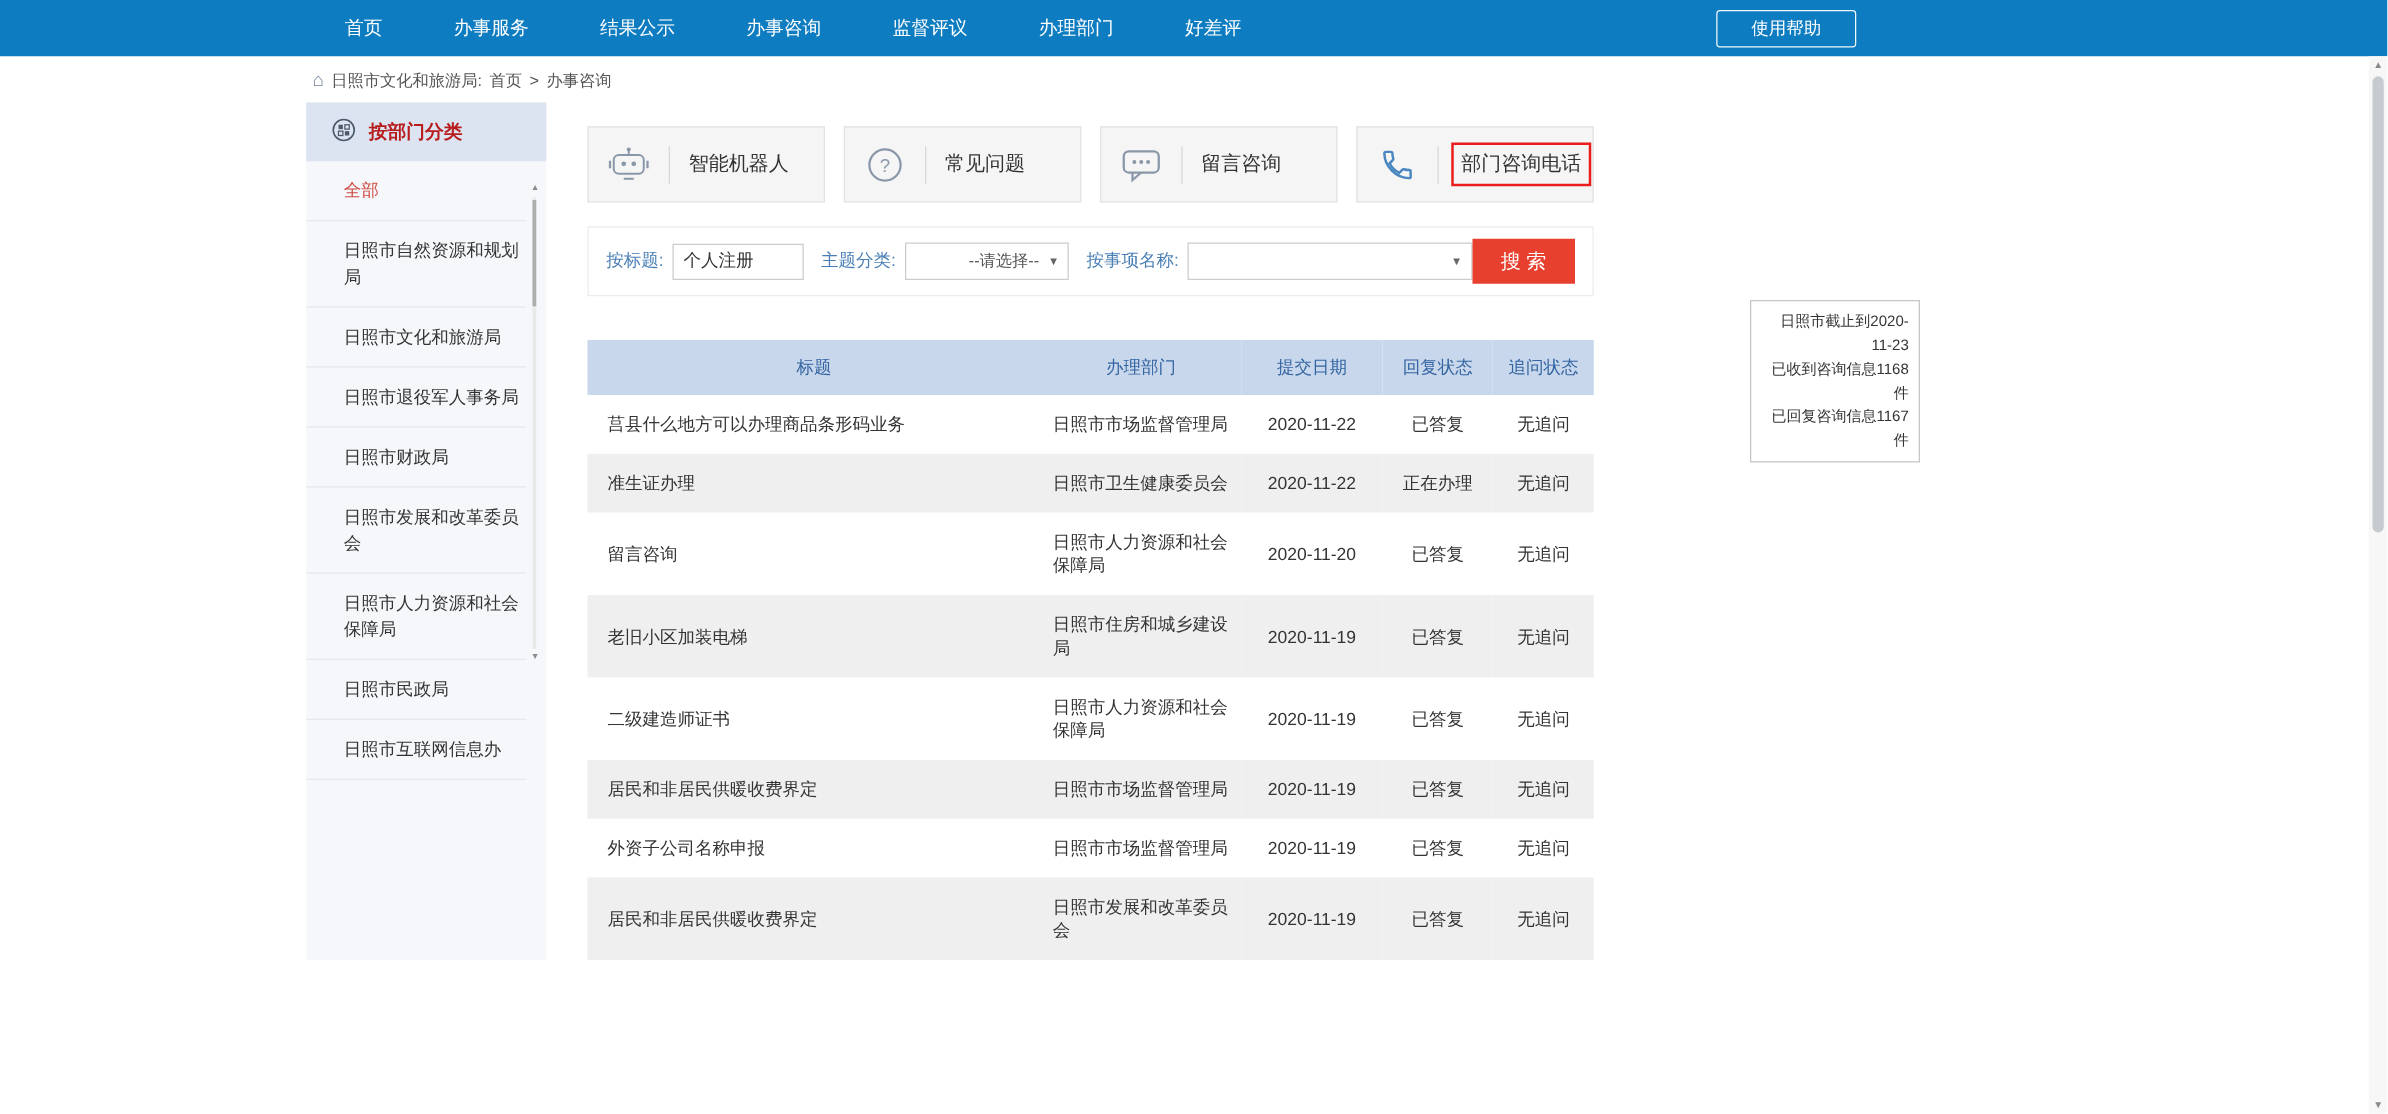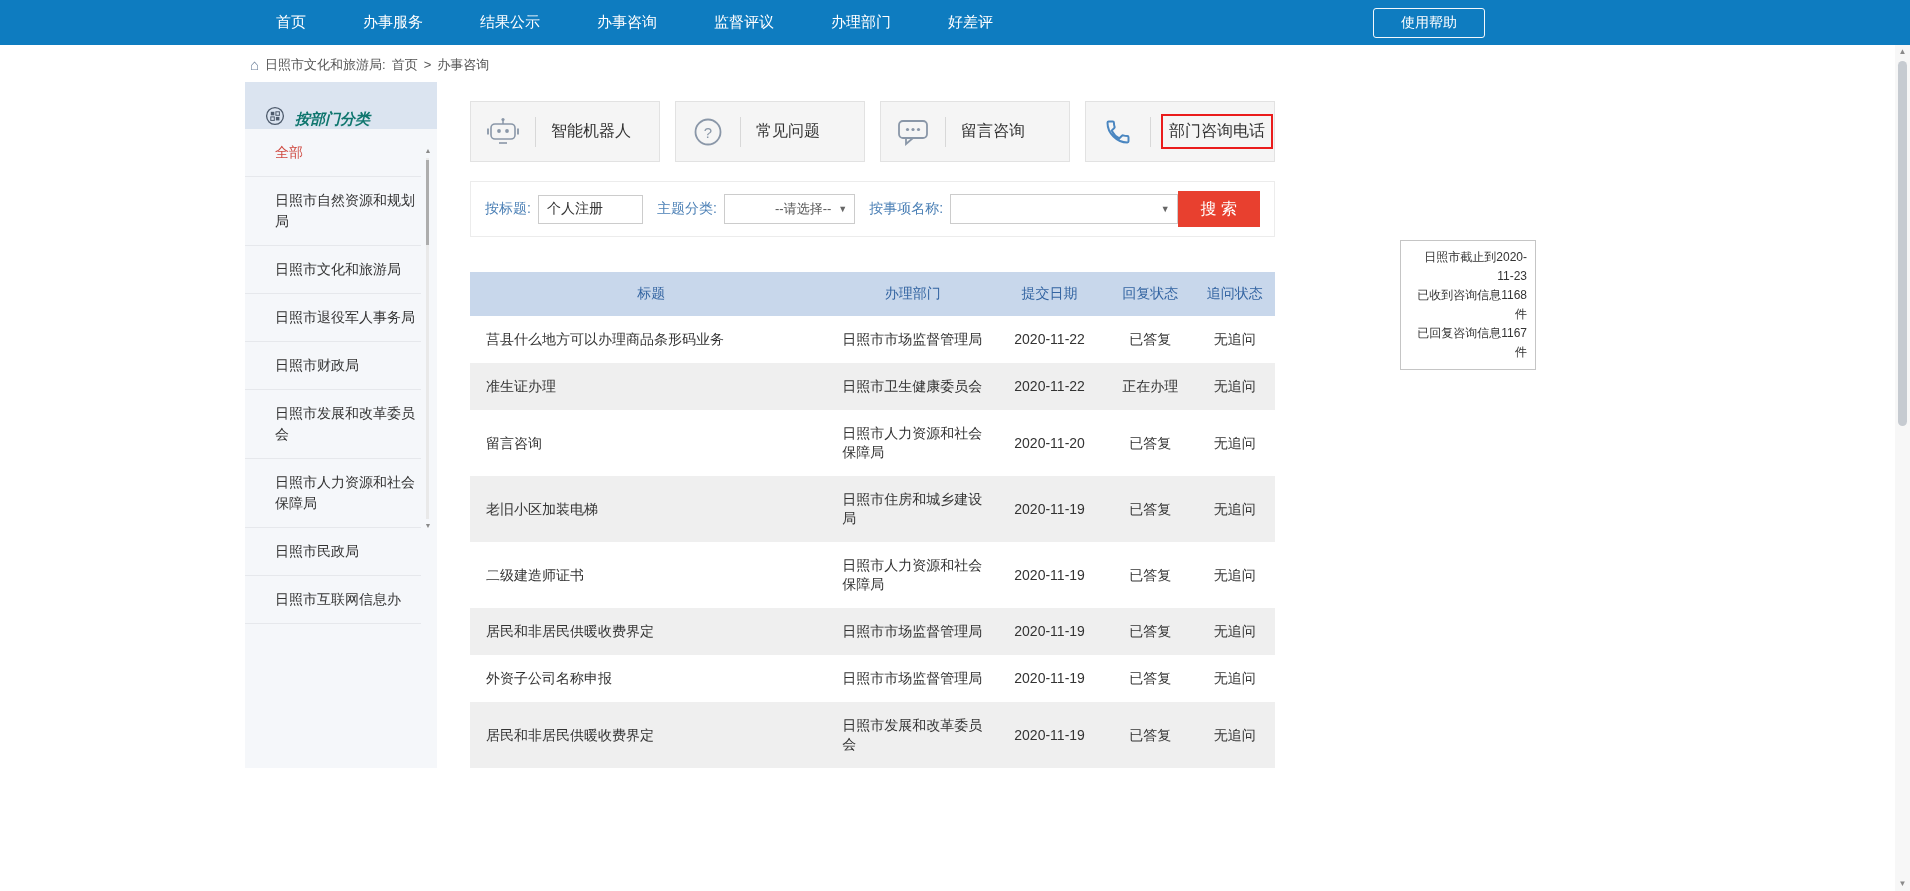--- a/index.html
+++ b/index.html
@@ -58,27 +58,26 @@
     width: 192px;
     min-height: 646px;
     background: #f5f7fa;
     position: relative;
     flex-shrink: 0;
   }
   .sidebar-header {
     height: 47px;
     background: #dbe4f0;
     display: flex;
-    align-items: flex-end;
+    align-items: center;
     gap: 10px;
     padding-left: 20px;
     font-size: 15px;
     font-weight: bold;
-    color: #0f766e;
-    font-style: italic;
+    color: #b91c1c;
   }
   .sidebar-list { list-style: none; padding-right: 16px; }
   .sidebar-item {
     padding: 13px 6px 13px 30px;
     border-bottom: 1px solid #e6e8ec;
     font-size: 14px;
     color: #333333;
     line-height: 21px;
     cursor: pointer;
   }

